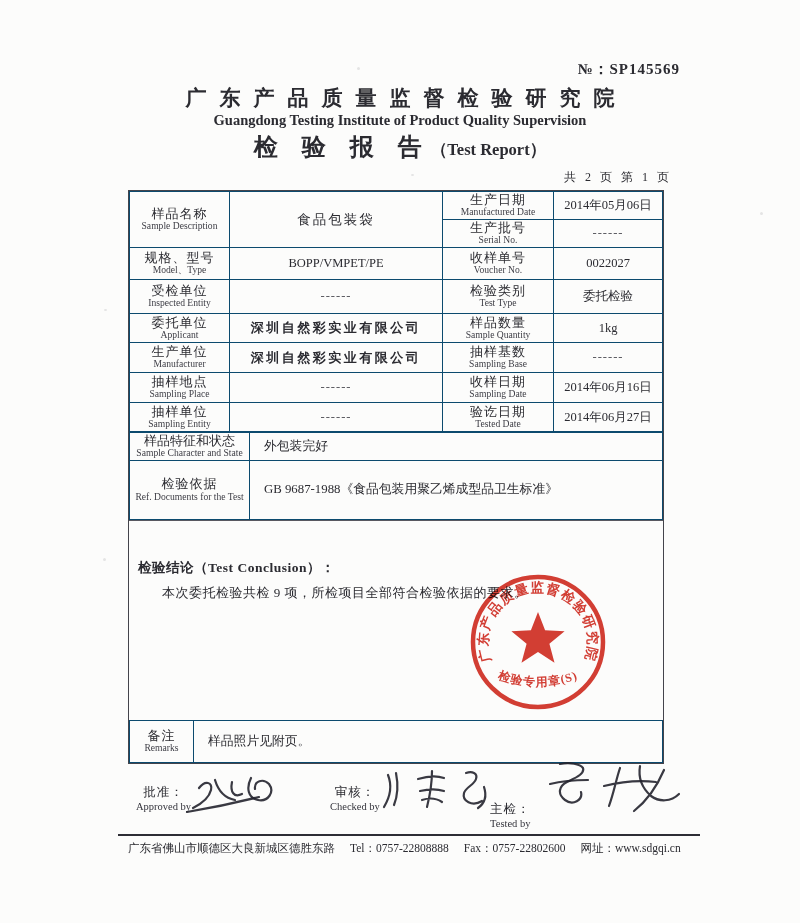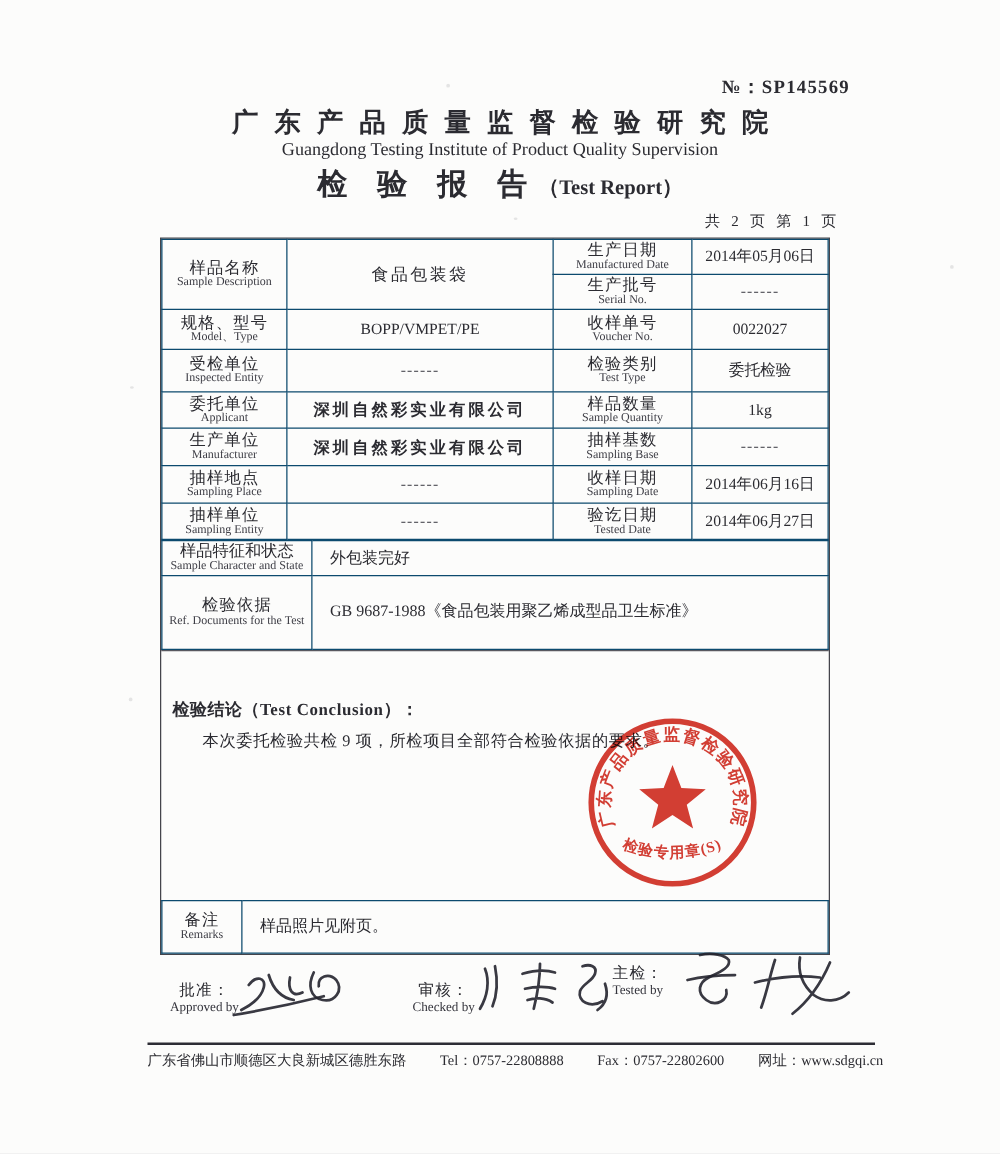--- a/index.html
+++ b/index.html
@@ -6,21 +6,21 @@
   body { background:#ddd; font-family:"Liberation Serif","DejaVu Serif",serif; }
   .page { position:relative; width:800px; height:923px; margin:0 auto;
           background:#fcfcfb; color:#2b2b31; overflow:hidden; }
   .speck { position:absolute; background:rgba(70,70,80,.13); border-radius:50%; }
 
   
   .report-no { position:absolute; top:60px; right:120px; font-size:15px; font-weight:bold; letter-spacing:1px; }
   .org-cn { position:absolute; top:84px; left:0; width:800px; text-align:center;
             font-size:21px; font-weight:bold; letter-spacing:13px; text-indent:13px; }
   .org-en { position:absolute; top:112px; left:0; width:800px; text-align:center;
-            font-size:14.5px; font-weight:normal; }
+            font-size:14.5px; font-weight:bold; }
   .rpt-title { position:absolute; top:131px; left:0; width:800px; text-align:center; }
   .rpt-title .cnbig { font-size:24px; font-weight:bold; letter-spacing:9px; }
   .rpt-title .enbig { font-size:16.5px; font-weight:bold; }
   .page-info { position:absolute; top:169px; right:128px; font-size:12px; letter-spacing:3px; }
 
   
   .tblwrap { position:absolute; left:128px; top:190px; width:536px; border:1.5px solid #44444b; }
   table.tbl { width:100%; border-collapse:collapse; table-layout:fixed; }
   .tbl td { border:1px solid #0c4a6e; text-align:center; vertical-align:middle; padding:1px 2px; overflow:hidden; }
   .lab .cn { font-size:13px; letter-spacing:1px; line-height:1.1; }
@@ -47,21 +47,21 @@
   
   .sig-row { position:absolute; left:0; top:762px; width:800px; height:70px; }
   .sig-label { position:absolute; text-align:center; }
   .sig-label .cn { font-size:12.5px; letter-spacing:1px; }
   .sig-label .en { font-size:10.5px; color:#34343c; }
   .sigsvg { position:absolute; }
   .sigsvg path { fill:none; stroke:#23232e; stroke-width:2.2; stroke-linecap:round; stroke-linejoin:round; opacity:.9; }
 
   
   .foot-line { position:absolute; left:118px; top:834px; width:582px; height:2px; background:#2d2d35; }
-  .footer { position:absolute; left:118px; top:841px; width:582px; display:flex; gap:27px;
+  .footer { position:absolute; left:128px; top:841px; width:582px; display:flex; gap:15px;
             font-size:11.5px; white-space:nowrap; }
 </style>
 </head>
 <body>
 
 <div class="page">
 
   <div class="speck" style="left:357px;top:67px;width:3px;height:3px"></div>
   <div class="speck" style="left:411px;top:174px;width:3px;height:2px"></div>
   <div class="speck" style="left:103px;top:558px;width:3px;height:3px"></div>
@@ -257,21 +257,21 @@
     <div class="sig-label" style="left:330px; top:22px">
       <div class="cn">审核：</div>
       <div class="en">Checked by</div>
     </div>
     <svg class="sigsvg" style="left:380px; top:5px" width="120" height="52" viewBox="0 0 120 52">
       <path d="M8 8 C 12 18, 10 30, 4 40 M16 6 C 18 16, 18 28, 14 38"></path>
       <path d="M38 12 C 48 9, 58 9, 64 11 M52 4 C 52 16, 50 28, 47 40 M40 24 C 48 22, 58 22, 64 24 M42 33 C 48 31, 56 31, 62 35"></path>
       <path d="M86 6 C 92 4, 98 6, 96 12 C 94 18, 86 20, 84 26 C 82 34, 92 40, 102 34 M104 20 C 107 29, 105 36, 98 41"></path>
     </svg>
 
-    <div class="sig-label" style="left:490px; top:8px">
+    <div class="sig-label" style="left:490px; top:39px">
       <div class="cn">主检：</div>
       <div class="en">Tested by</div>
     </div>
     <svg class="sigsvg" style="left:538px; top:-4px" width="150" height="62" viewBox="0 0 150 62">
       <path d="M22 6 C 32 4, 42 6, 45 10 C 47 16, 37 20, 29 24 C 21 28, 19 36, 27 42 C 35 48, 45 42, 43 34"></path>
       <path d="M12 26 C 24 23, 38 22, 50 22"></path>
       <path d="M82 10 C 78 22, 76 34, 71 48 M66 28 C 82 24, 102 22, 118 24"></path>
       <path d="M102 8 C 100 20, 104 30, 113 38 C 121 44, 133 44, 141 36 M126 12 C 120 26, 110 42, 96 53"></path>
     </svg>
   </div>

